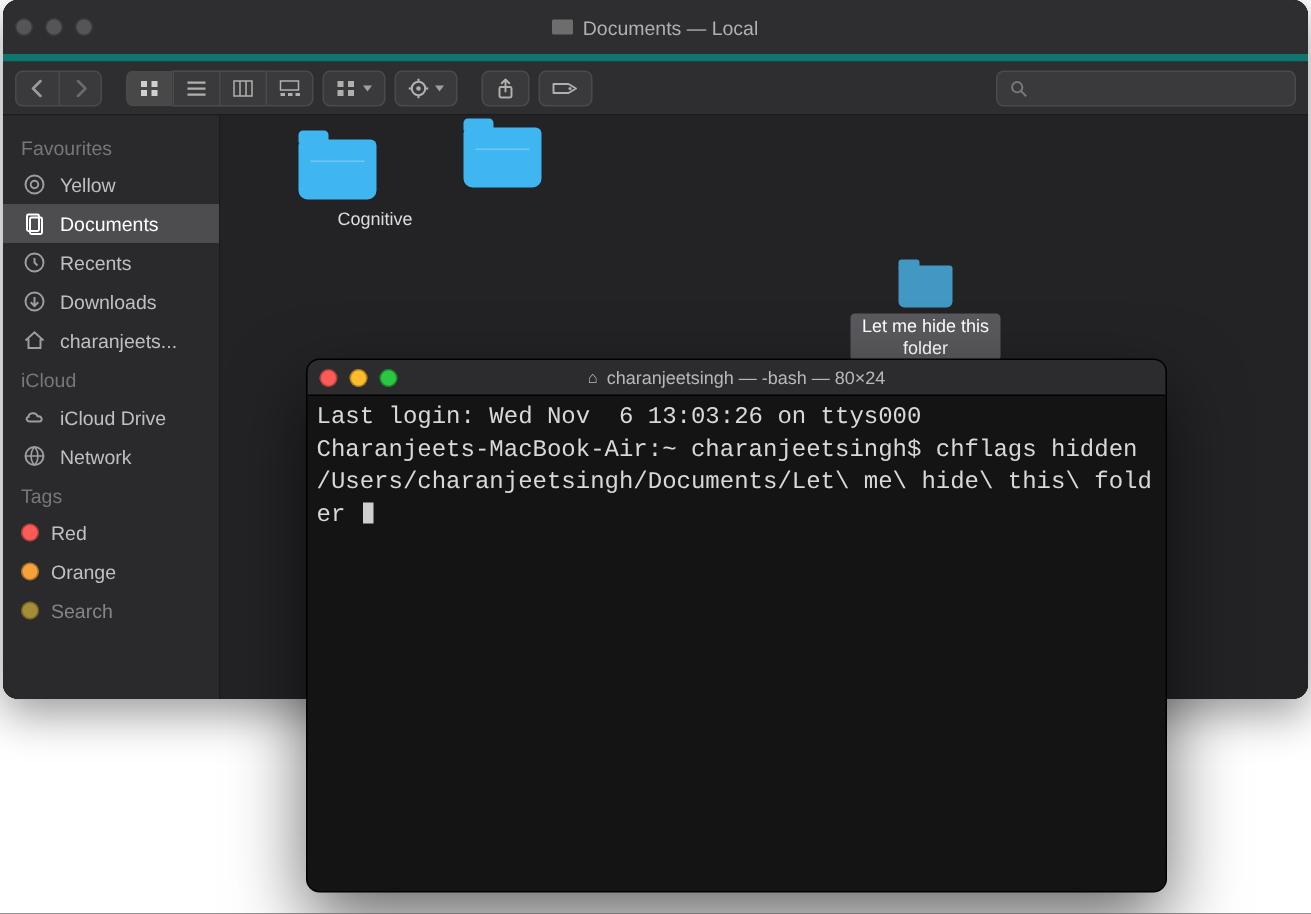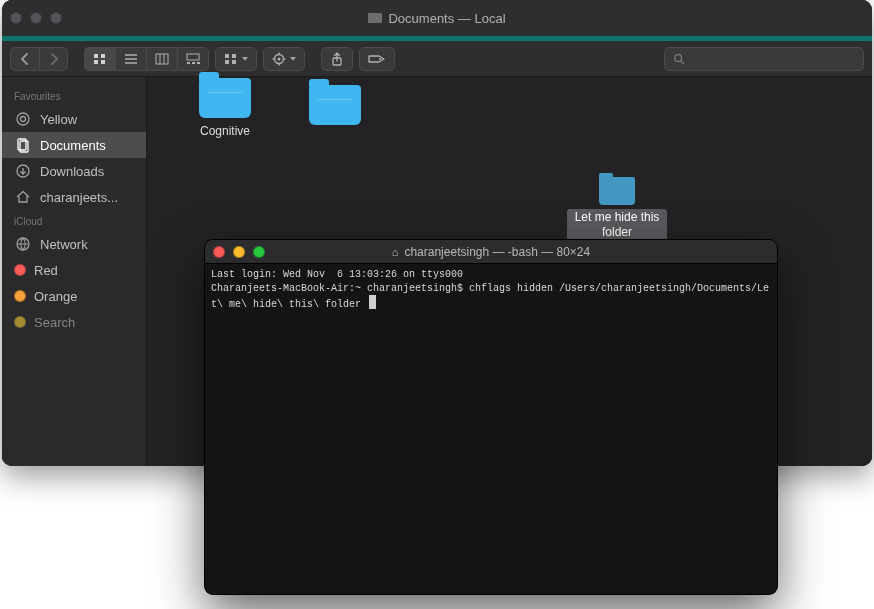--- a/index.html
+++ b/index.html
@@ -117,21 +117,21 @@
     height: calc(100% - 62px);
   }
   .sidebar {
     width: 145px;
     background: #2a2a2c;
     padding: 8px 0;
     overflow: hidden;
     border-right: 1px solid #1b1b1c;
   }
   .side-head {
-    color: #777; font-size: 10px;
+    color: #777; font-size: 13px;
     padding: 6px 12px 4px;
   }
   .side-item {
     display: flex; align-items: center;
     gap: 8px;
     padding: 4px 12px;
     color: #c0c0c0;
     font-size: 13px;
     height: 26px;
   }
@@ -230,21 +230,21 @@
   .term-title {
     flex: 1; text-align: center;
     color: #b8b8b8; font-size: 12px;
     display: flex; align-items: center; justify-content: center; gap: 6px;
   }
   .home-glyph { font-size: 11px; }
   .term-body {
     flex: 1;
     padding: 4px 6px;
     font-family: Menlo, Monaco, "Courier New", monospace;
-    font-size: 10px;
+    font-size: 16px;
     color: #d8d8d8;
     white-space: pre-wrap;
     word-break: break-all;
     line-height: 1.35;
     overflow: hidden;
   }
   .cursor {
     display: inline-block;
     width: 7px; height: 14px;
     background: #cfcfcf;
@@ -388,62 +388,80 @@
               <rect x="3" y="2" width="8" height="11" rx="1" stroke-width="1.3"></rect>
               <rect x="5" y="4" width="8" height="11" rx="1" stroke-width="1.3"></rect>
             </svg>
           </span>
         <span>Documents</span>
       </div>
       <div class="side-item">
         <span class="side-icon">
             <svg width="16" height="16" viewBox="0 0 16 16" fill="none">
               <circle cx="8" cy="8" r="6" stroke-width="1.3"></circle>
+              <path d="M8 5 V8 L10 10" stroke-width="1.3"></path>
+            </svg>
+          </span>
+        <span>Recents</span>
+      </div>
+      <div class="side-item">
+        <span class="side-icon">
+            <svg width="16" height="16" viewBox="0 0 16 16" fill="none">
+              <circle cx="8" cy="8" r="6" stroke-width="1.3"></circle>
               <path d="M8 5 V11 M5.5 8.5 L8 11 L10.5 8.5" stroke-width="1.3"></path>
             </svg>
           </span>
         <span>Downloads</span>
       </div>
       <div class="side-item">
         <span class="side-icon">
             <svg width="16" height="16" viewBox="0 0 16 16" fill="none">
               <path d="M2 8 L8 2.5 L14 8 M4 7 V13 H12 V7" stroke-width="1.3"></path>
             </svg>
           </span>
         <span>charanjeets...</span>
       </div>
 
       <div class="side-head">iCloud</div>
+      <div class="side-item">
+        <span class="side-icon">
+            <svg width="16" height="16" viewBox="0 0 16 16" fill="none">
+              <path d="M5 11 C2.5 11 2 8 4 8 C4 5 9 4.5 10 7.5 C13 7 14 11 11 11 Z" stroke-width="1.3"></path>
+            </svg>
+          </span>
+        <span>iCloud Drive</span>
+      </div>
 
       <div class="side-item">
         <span class="side-icon">
             <svg width="16" height="16" viewBox="0 0 16 16" fill="none">
               <circle cx="8" cy="8" r="6" stroke-width="1.3"></circle>
               <path d="M2 8 H14 M8 2 C5 5 5 11 8 14 M8 2 C11 5 11 11 8 14" stroke-width="1.1"></path>
             </svg>
           </span>
         <span>Network</span>
       </div>
 
+      <div class="side-head">Tags</div>
       <div class="side-item">
         <span class="tag-dot" style="background:#fc5b57"></span>
         <span>Red</span>
       </div>
       <div class="side-item">
         <span class="tag-dot" style="background:#f7a13a"></span>
         <span>Orange</span>
       </div>
       <div class="side-item" style="opacity:0.6">
         <span class="tag-dot" style="background:#f7d038"></span>
         <span>Search</span>
       </div>
     </div>
 
     <div class="contents">
-      <div class="file-item" style="left:28px; top:1px;">
+      <div class="file-item" style="left:28px; top:16px;text-align:right;">
         <div class="folder-big"></div>
         <span class="file-label">Cognitive</span>
       </div>
       <div class="file-item" style="left:138px; top:8px;">
         <div class="folder-big"></div>
       </div>
       <div class="file-item" style="left:420px; top:100px;">
         <div class="folder-small dim"></div>
         <span class="file-label highlight">Let me hide this folder</span>
       </div>

